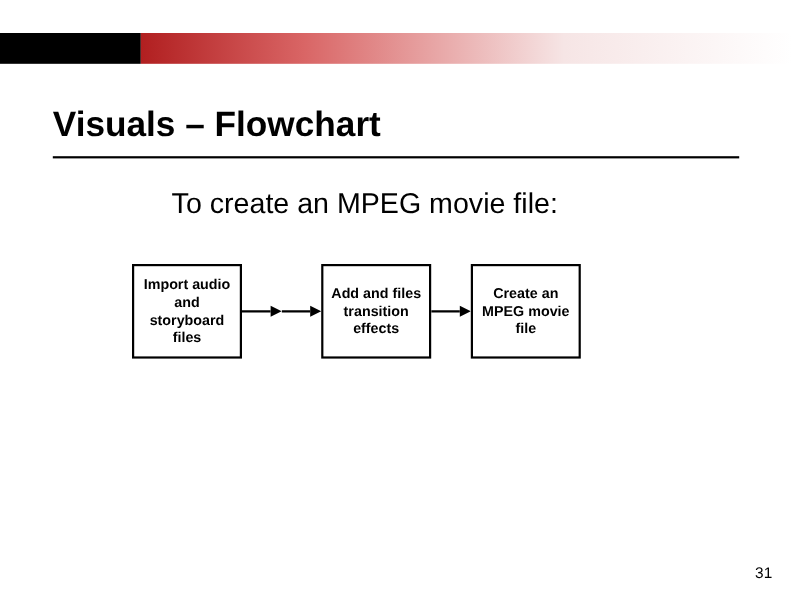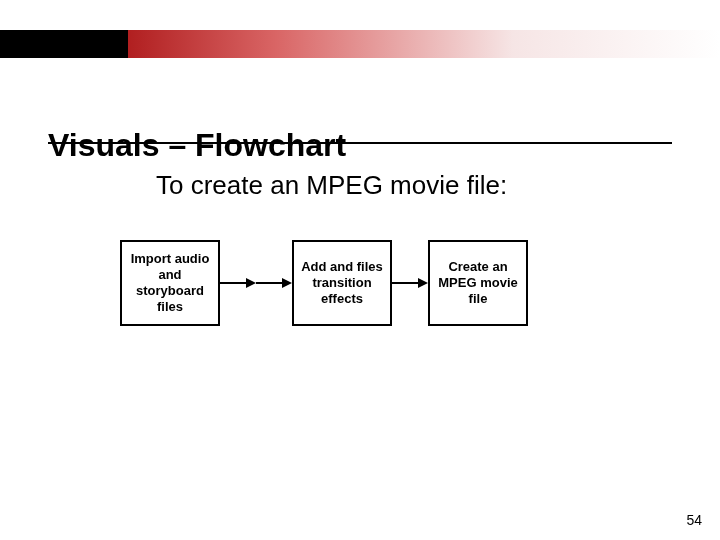--- a/index.html
+++ b/index.html
@@ -35,21 +35,20 @@
     background: linear-gradient(to right, #b11f20 0%, #d96565 25%, #f6e5e5 65%, #ffffff 100%);
   }
   .title {
     position: absolute;
     left: 48px;
     top: 95px;
     font-size: 32px;
     font-weight: bold;
     color: #000;
     letter-spacing: 0px;
-    margin-top: 32px;
   }
   .title-rule {
     position: absolute;
     left: 48px;
     top: 142px;
     width: 624px;
     height: 0;
     border-top: 2px solid #000;
   }
   .subtitle {
@@ -129,13 +128,13 @@
   <div class="step">Add and files transition effects</div>
   <div class="arrow">
     <svg width="36" height="12" viewBox="0 0 36 12">
       <line x1="0" y1="6" x2="26" y2="6" stroke="#000" stroke-width="2"></line>
       <polygon points="26,1 36,6 26,11" fill="#000"></polygon>
     </svg>
   </div>
   <div class="step">Create an MPEG movie file</div>
 </div>
 
-<div class="pagenum">54</div>
+<div class="pagenum">31</div>
 
 </body></html>

